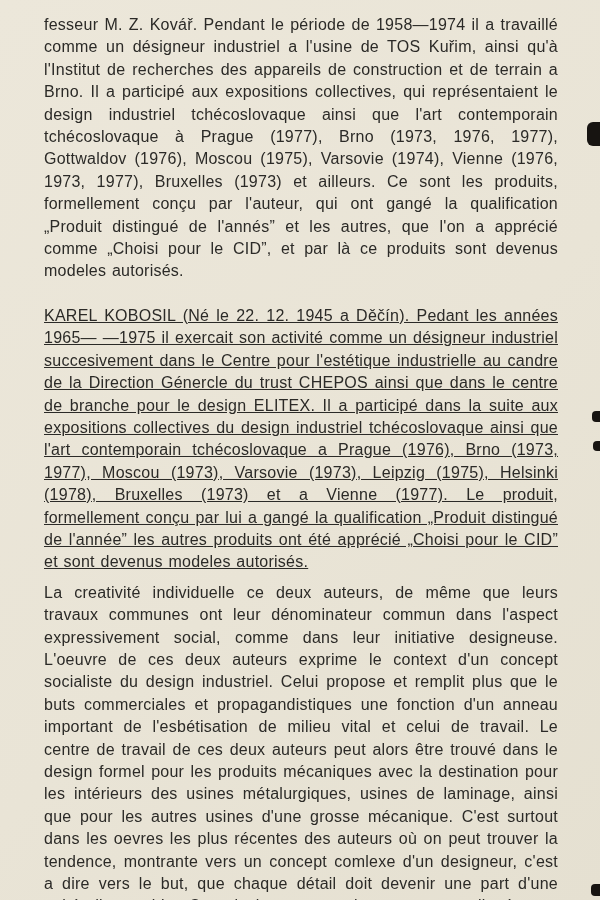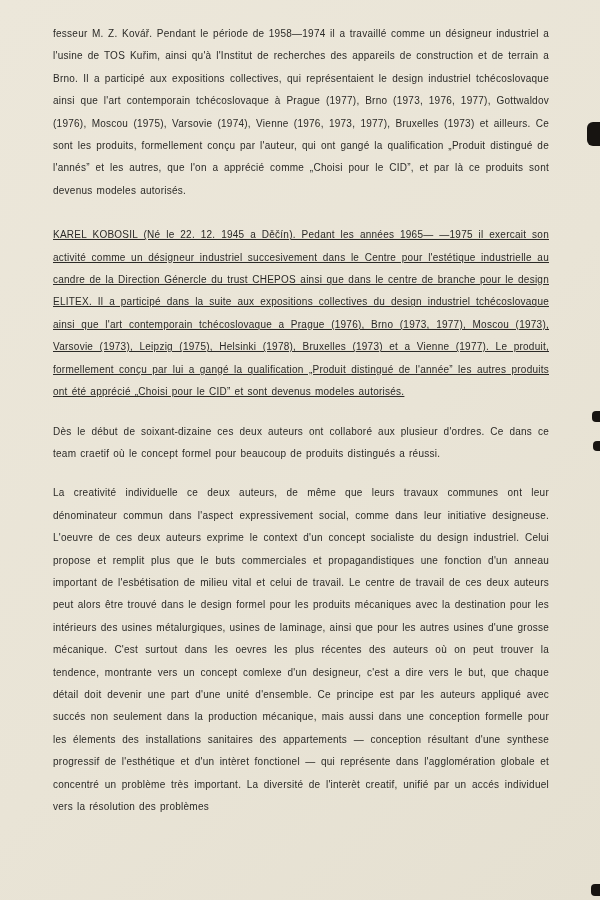--- a/index.html
+++ b/index.html
@@ -12,22 +12,22 @@
     font-family: "Liberation Sans", sans-serif;
   }
   .page {
     position: absolute;
     inset: 0;
     padding: 6px 34px 0 36px;
     box-sizing: border-box;
     color: #2b2a27;
   }
   p.para {
-    margin: 17px;
-    font-size: 10px;
+    margin: 8px;
+    font-size: 16px;
     line-height: 22.4px;
     text-align: justify;
     letter-spacing: 0.25px;
     word-spacing: 1px;
     text-rendering: optimizeLegibility;
   }
   p.para.gap { margin-top: 22px; text-decoration: underline; }
   .artifact {
     position: absolute;
     right: 0;
@@ -37,20 +37,19 @@
   .artifact.a2 { top: 411px; width: 8px; height: 11px; border-radius: 4px 0 0 4px; }
   .artifact.a3 { top: 441px; width: 7px; height: 10px; border-radius: 4px 0 0 4px; }
   .artifact.a4 { top: 884px; width: 9px; height: 12px; border-radius: 4px 0 0 4px; }
 </style>
 </head>
 <body>
 
 <div class="page">
   <p class="para">fesseur M. Z. Kovář. Pendant le période de 1958—1974 il a travaillé comme un désigneur industriel a l'usine de TOS Kuřim, ainsi qu'à l'Institut de recherches des appareils de construction et de terrain a Brno. Il a participé aux expositions collectives, qui représentaient le design industriel tchécoslovaque ainsi que l'art contemporain tchécoslovaque à Prague (1977), Brno (1973, 1976, 1977), Gottwaldov (1976), Moscou (1975), Varsovie (1974), Vienne (1976, 1973, 1977), Bruxelles (1973) et ailleurs. Ce sont les produits, formellement conçu par l'auteur, qui ont gangé la qualification „Produit distingué de l'annés” et les autres, que l'on a apprécié comme „Choisi pour le CID”, et par là ce produits sont devenus modeles autorisés.</p>
   <p class="para gap">KAREL KOBOSIL (Né le 22. 12. 1945 a Děčín). Pedant les années 1965— —1975 il exercait son activité comme un désigneur industriel succesivement dans le Centre pour l'estétique industrielle au candre de la Direction Génercle du trust CHEPOS ainsi que dans le centre de branche pour le design ELITEX. Il a participé dans la suite aux expositions collectives du design industriel tchécoslovaque ainsi que l'art contemporain tchécoslovaque a Prague (1976), Brno (1973, 1977), Moscou (1973), Varsovie (1973), Leipzig (1975), Helsinki (1978), Bruxelles (1973) et a Vienne (1977). Le produit, formellement conçu par lui a gangé la qualification „Produit distingué de l'année” les autres produits ont été apprécié „Choisi pour le CID” et sont devenus modeles autorisés.</p>
-  <p class="para">Dès le début de soixant-dizaine ces deux auteurs ont collaboré aux plusieur d'ordres. Ce dans ce team craetif où le concept formel pour beaucoup de produits distingués a réussi.</p>
   <p class="para">La creativité individuelle ce deux auteurs, de même que leurs travaux communes ont leur dénominateur commun dans l'aspect expressivement social, comme dans leur initiative designeuse. L'oeuvre de ces deux auteurs exprime le context d'un concept socialiste du design industriel. Celui propose et remplit plus que le buts commerciales et propagandistiques une fonction d'un anneau important de l'esbétisation de milieu vital et celui de travail. Le centre de travail de ces deux auteurs peut alors être trouvé dans le design formel pour les produits mécaniques avec la destination pour les intérieurs des usines métalurgiques, usines de laminage, ainsi que pour les autres usines d'une grosse mécanique. C'est surtout dans les oevres les plus récentes des auteurs où on peut trouver la tendence, montrante vers un concept comlexe d'un designeur, c'est a dire vers le but, que chaque détail doit devenir une part d'une unité d'ensemble. Ce principe est par les auteurs appliqué avec succés non seulement dans la production mécanique, mais aussi dans une conception formelle pour les élements des installations sanitaires des appartements — conception résultant d'une synthese progressif de l'esthétique et d'un intèret fonctionel — qui représente dans l'agglomération globale et concentré un problème très important. La diversité de l'interèt creatif, unifié par un accés individuel vers la résolution des problèmes</p>
 </div>
 
 <div class="artifact a1"></div>
 <div class="artifact a2"></div>
 <div class="artifact a3"></div>
 <div class="artifact a4"></div>
 
 </body></html>

